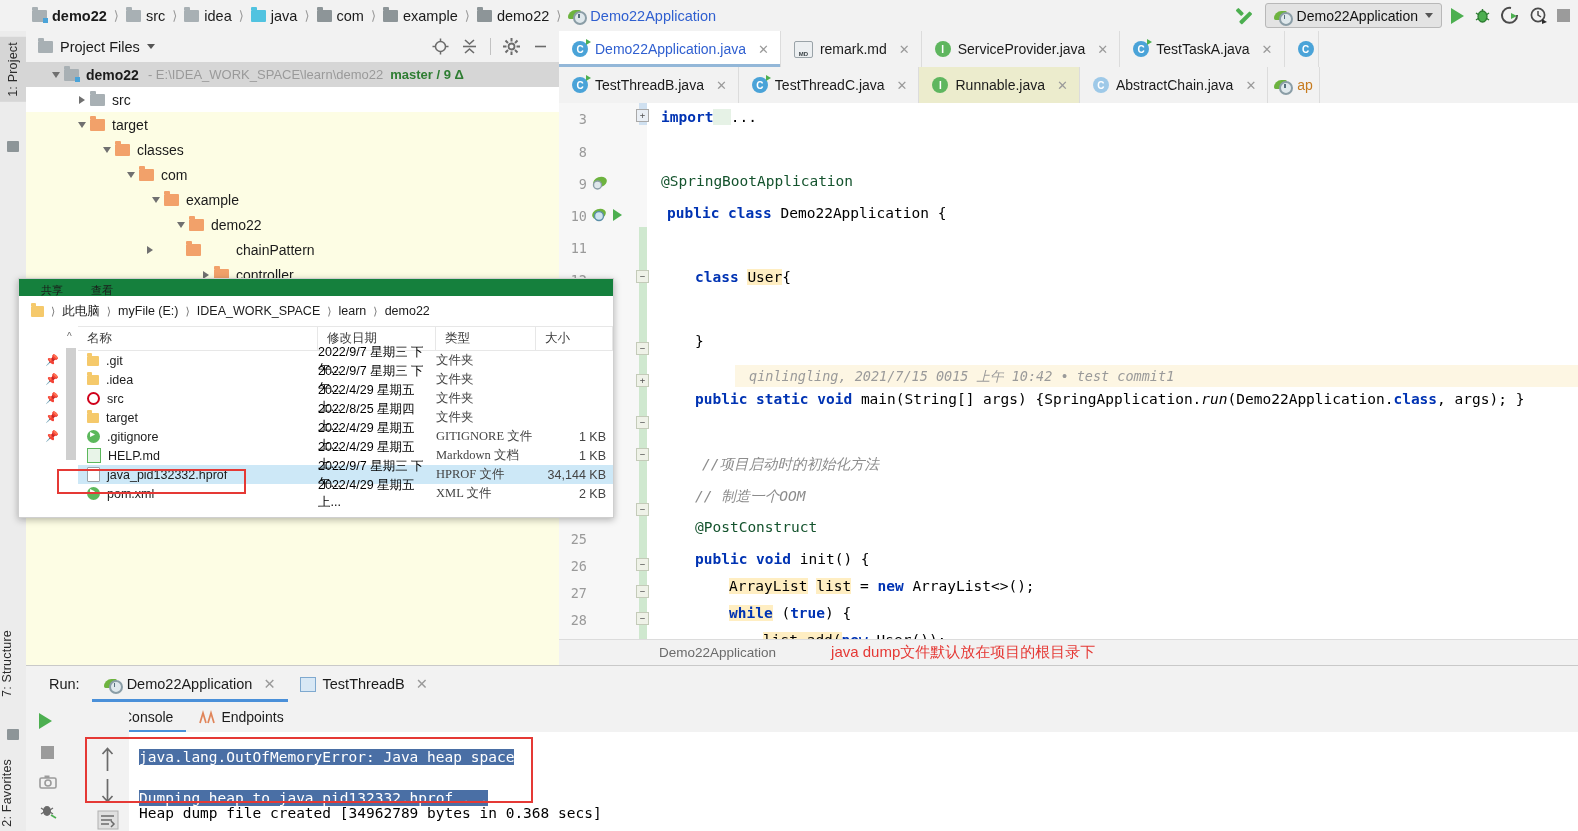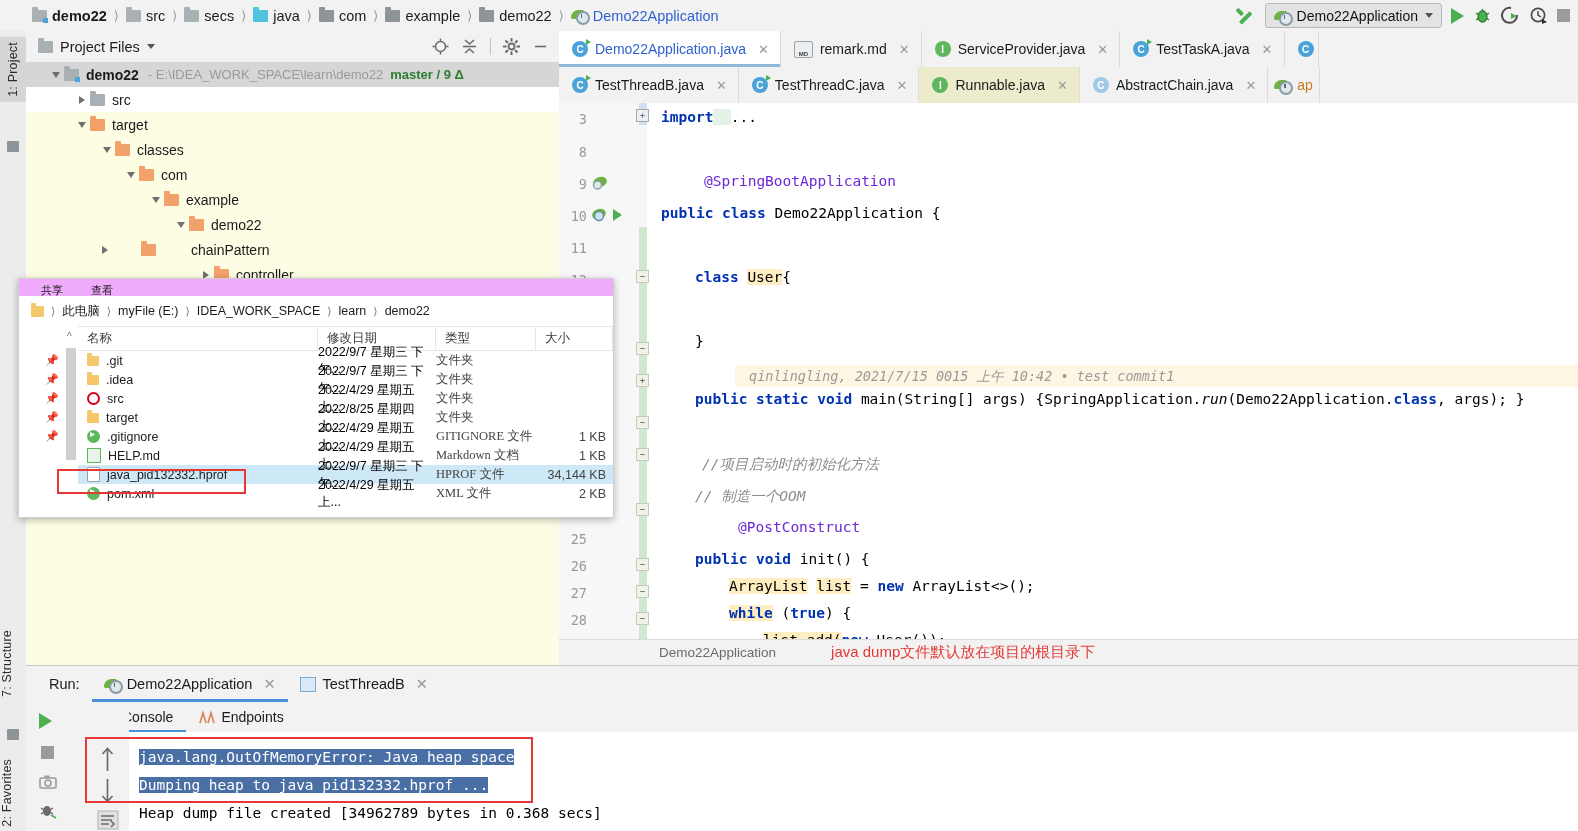--- a/index.html
+++ b/index.html
@@ -87,21 +87,21 @@
   .ci.arrow:after{content:"";position:absolute;right:-3px;top:-2px;width:0;height:0;border-left:5px solid #4caf50;border-top:3px solid transparent;border-bottom:3px solid transparent;}
   .md-ico{width:17px;height:15px;background:#eceff1;border:1px solid #9aa3a8;border-radius:2px;font-size:6px;display:flex;align-items:flex-end;justify-content:center;color:#3a4246;font-weight:bold;flex:none;}
 
   .code{position:absolute;left:0;top:72px;width:1019px;height:540px;background:#fff;font-family:"DejaVu Sans Mono", monospace;font-size:14.5px;}
   .gutter{position:absolute;left:0;top:0;width:88px;height:540px;background:#f7f7f7;}
   .lnum{position:absolute;right:60px;color:#9a9a9a;font-size:13.5px;text-align:right;width:26px;}
   .stripe{position:absolute;left:80px;width:8px;background:#cfe8cf;}
   .codearea{position:absolute;left:88px;top:0;right:0;height:540px;}
   .cl{position:absolute;left:0;white-space:pre;}
   .kw{color:#0033b3;font-weight:bold;}
-  .an{color:#6d28d9;margin-left:43px;}
+  .an{color:#14532d;}
   .cm{color:#8c8c8c;font-style:italic;}
   .hlb{background:#ffeec2;}
   .idt{color:#000;}
   .itl{font-style:italic;}
   .annot{position:absolute;left:88px;right:0;background:#fdf6e3;color:#9a9a9a;font-style:italic;font-size:13.5px;padding-left:14px;}
 
   .statusline{position:absolute;left:0;bottom:0;width:1019px;height:25px;background:#f2f2f2;border-top:1px solid #dcdcdc;display:flex;align-items:center;}
   .st-bc{color:#6b6b6b;font-size:13.5px;margin-left:100px;}
   .red-note{color:#e53935;font-size:15px;margin-left:55px;}
 
@@ -119,21 +119,21 @@
   .runside{position:absolute;left:0;top:36px;width:62px;height:130px;background:#f2f2f2;}
   .console{position:absolute;left:103px;top:66px;width:1449px;height:100px;background:#fff;font-family:"DejaVu Sans Mono", monospace;font-size:14.5px;}
   .cline{position:absolute;left:10px;white-space:pre;}
   .selbg{background:#4a6fa5;color:#fff;}
   .navcol{position:absolute;left:62px;top:36px;width:41px;height:130px;background:#f2f2f2;}
 
   .redbox{position:absolute;border:2.5px solid #e53935;pointer-events:none;}
 
   
   .expl{position:absolute;left:18px;top:278px;width:594px;height:238px;background:#fff;border:1px solid #cfcfcf;box-shadow:0 2px 7px rgba(0,0,0,.28);}
-  .ex-menu{height:17px;background:#f0abfc;display:flex;align-items:flex-end;gap:28px;padding-left:22px;overflow:hidden;}
+  .ex-menu{height:17px;background:#15803d;display:flex;align-items:flex-end;gap:28px;padding-left:22px;overflow:hidden;}
   .ex-menu span{font-size:11px;color:#1b1b1b;line-height:11px;}
   .ex-addr{height:30px;display:flex;align-items:center;gap:4px;padding-left:12px;background:#fff;border-bottom:1px solid #e7e7e7;}
   .ex-addr .fi{width:13px;height:11px;background:#f5c96b;border-radius:1px;position:relative;}
   .ex-addr .fi:after{content:"";position:absolute;left:0;top:-2.5px;width:5px;height:2.5px;background:#f5c96b;border-radius:1px 1px 0 0;}
   .ex-crumb{font-size:12.5px;color:#1b1b1b;}
   .ex-sep{color:#7a7a7a;font-size:11px;margin:0 3px;}
   .ex-body{position:absolute;left:0;top:47px;width:594px;height:191px;}
   .ex-rail{position:absolute;left:0;top:0;width:45px;height:191px;background:#fff;}
   .pin{position:absolute;left:26px;width:10px;height:11px;color:#8c8c8c;font-size:11px;}
   .ex-scroll{position:absolute;left:45px;top:0;width:14px;height:191px;background:#fff;}
@@ -168,21 +168,21 @@
         <span>demo22</span>
       </div>
       <span class="crumb-sep">⟩</span>
       <div class="crumb">
         <span class="fld grey"></span>
         <span>src</span>
       </div>
       <span class="crumb-sep">⟩</span>
       <div class="crumb">
         <span class="fld grey"></span>
-        <span>secs</span>
+        <span>idea</span>
       </div>
       <span class="crumb-sep">⟩</span>
       <div class="crumb">
         <span class="fld cyan"></span>
         <span>java</span>
       </div>
       <span class="crumb-sep">⟩</span>
       <div class="crumb">
         <span class="fld dkgrey"></span>
         <span>com</span>
@@ -314,21 +314,21 @@
       <span class="fo or"></span>
       <span>example</span>
     </div>
     <div class="row hl" style="padding-left:147px;">
       <span class="tw d">
           <i></i>
         </span>
       <span class="fo or"></span>
       <span>demo22</span>
     </div>
-    <div class="row hl" style="padding-left:71px;gap:28px;">
+    <div class="row hl" style="padding-left:116px;gap:28px;">
       <span class="tw r">
           <i></i>
         </span>
       <span class="fo or"></span>
       <span>chainPattern</span>
     </div>
     <div class="row hl" style="padding-left:172px;">
       <span class="tw r">
           <i></i>
         </span>
@@ -432,21 +432,21 @@
         <span style="position:absolute;left:77px;top:455px;width:11px;height:11px;border:1px solid #c4cbb9;background:#eff2e8;color:#555;font-size:9px;text-align:center;line-height:10px;">−</span>
         <span style="position:absolute;left:77px;top:482px;width:11px;height:11px;border:1px solid #c4cbb9;background:#eff2e8;color:#555;font-size:9px;text-align:center;line-height:10px;">−</span>
         <span style="position:absolute;left:77px;top:509px;width:11px;height:11px;border:1px solid #c4cbb9;background:#eff2e8;color:#555;font-size:9px;text-align:center;line-height:10px;">−</span>
       </div>
 
       <div class="codearea">
         <div class="cl" style="top:6px;left:14px;"><span class="kw">import</span><span style="background:#e6f2e6;">  </span><span class="idt">...</span></div>
 
         <div class="cl an" style="top:70px;left:14px;">@SpringBootApplication</div>
 
-        <div class="cl" style="top:102px;left:14px;"><span class="kw">public class</span> <span class="idt">Demo22Application {</span></div>
+        <div class="cl" style="top:102px;left:20px;"><span class="kw">public class</span> <span class="idt">Demo22Application {</span></div>
 
         <div class="cl" style="top:166px;left:48px;"><span class="kw">class</span> <span class="hlb">User</span><span>{</span></div>
 
         <div class="cl" style="top:230px;left:48px;">}</div>
 
         <div class="annot" style="top:262px;height:22px;line-height:22px;">qinlingling, 2021/7/15 0015 上午 10:42 • test commit1</div>
 
         <div class="cl" style="top:288px;left:48px;"><span class="kw">public static void</span> <span class="idt">main(String[] args) {</span><span class="idt">SpringApplication.</span><span class="itl">run</span><span class="idt">(Demo22Application.</span><span class="kw">class</span><span class="idt">, args); }</span></div>
 
         <div class="cl cm" style="top:352px;left:55px;text-align:center;">//项目启动时的初始化方法</div>
@@ -646,19 +646,19 @@
       <svg style="position:absolute;left:9px;top:108px;" width="22" height="20" viewBox="0 0 22 20">
         <rect x="1" y="1" width="20" height="18" fill="#e0e0e0" stroke="#b0b0b0"></rect>
         <path d="M4 6 L17 6 M4 10 L15 10 M4 14 L12 14" stroke="#6b6b6b" stroke-width="1.5"></path>
         <path d="M14 11 L17 14 L14 17" stroke="#6b6b6b" stroke-width="1.5" fill="none"></path>
       </svg>
     </div>
 
     <div class="console">
       <div class="cline" style="top:-4px;color:#8b8b8b;font-size:13px;">&nbsp;</div>
       <div class="cline selbg" style="top:17px;">java.lang.OutOfMemoryError: Java heap space</div>
-      <div class="cline selbg" style="top:45px;">Dumping heap to java_pid132332.hprof ...</div>
+      <div class="cline selbg" style="top:58px;">Dumping heap to java_pid132332.hprof ...</div>
       <div class="cline" style="top:73px;">Heap dump file created [34962789 bytes in 0.368 secs]</div>
     </div>
   </div>
   <div class="redbox" style="left:85px;top:737px;width:444px;height:62px;"></div>
 
 </div>
 
 </body></html>

